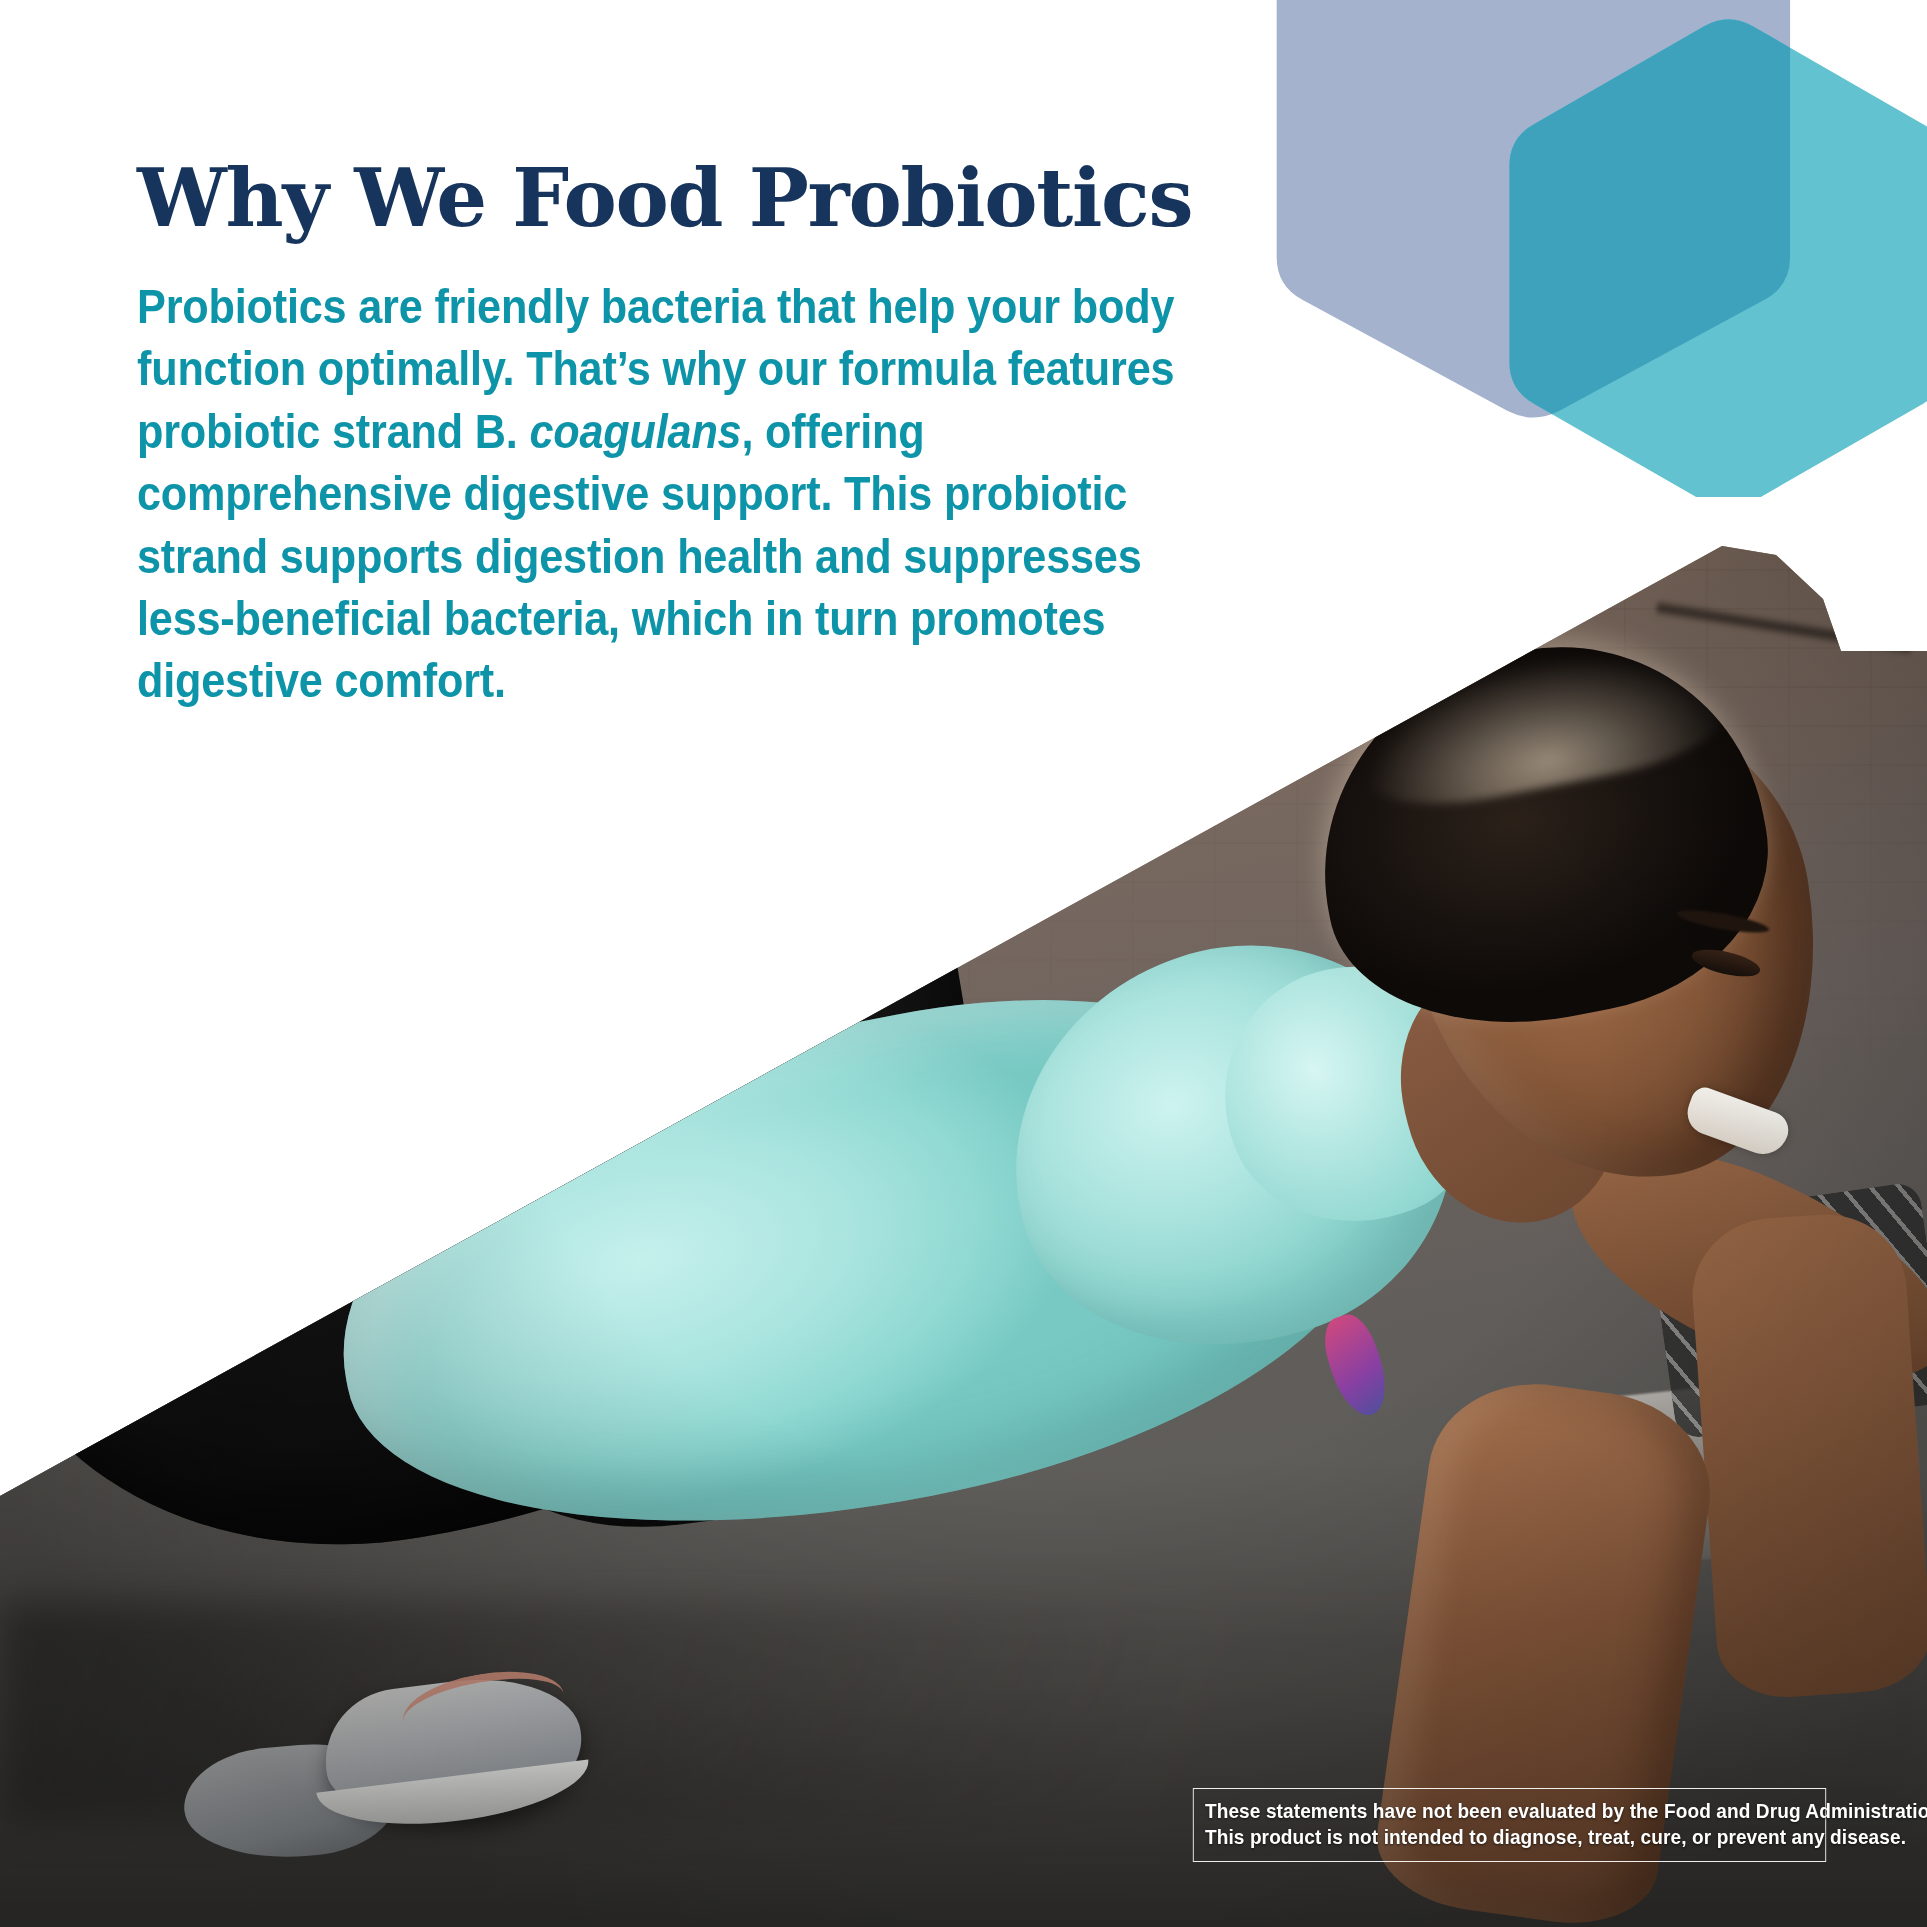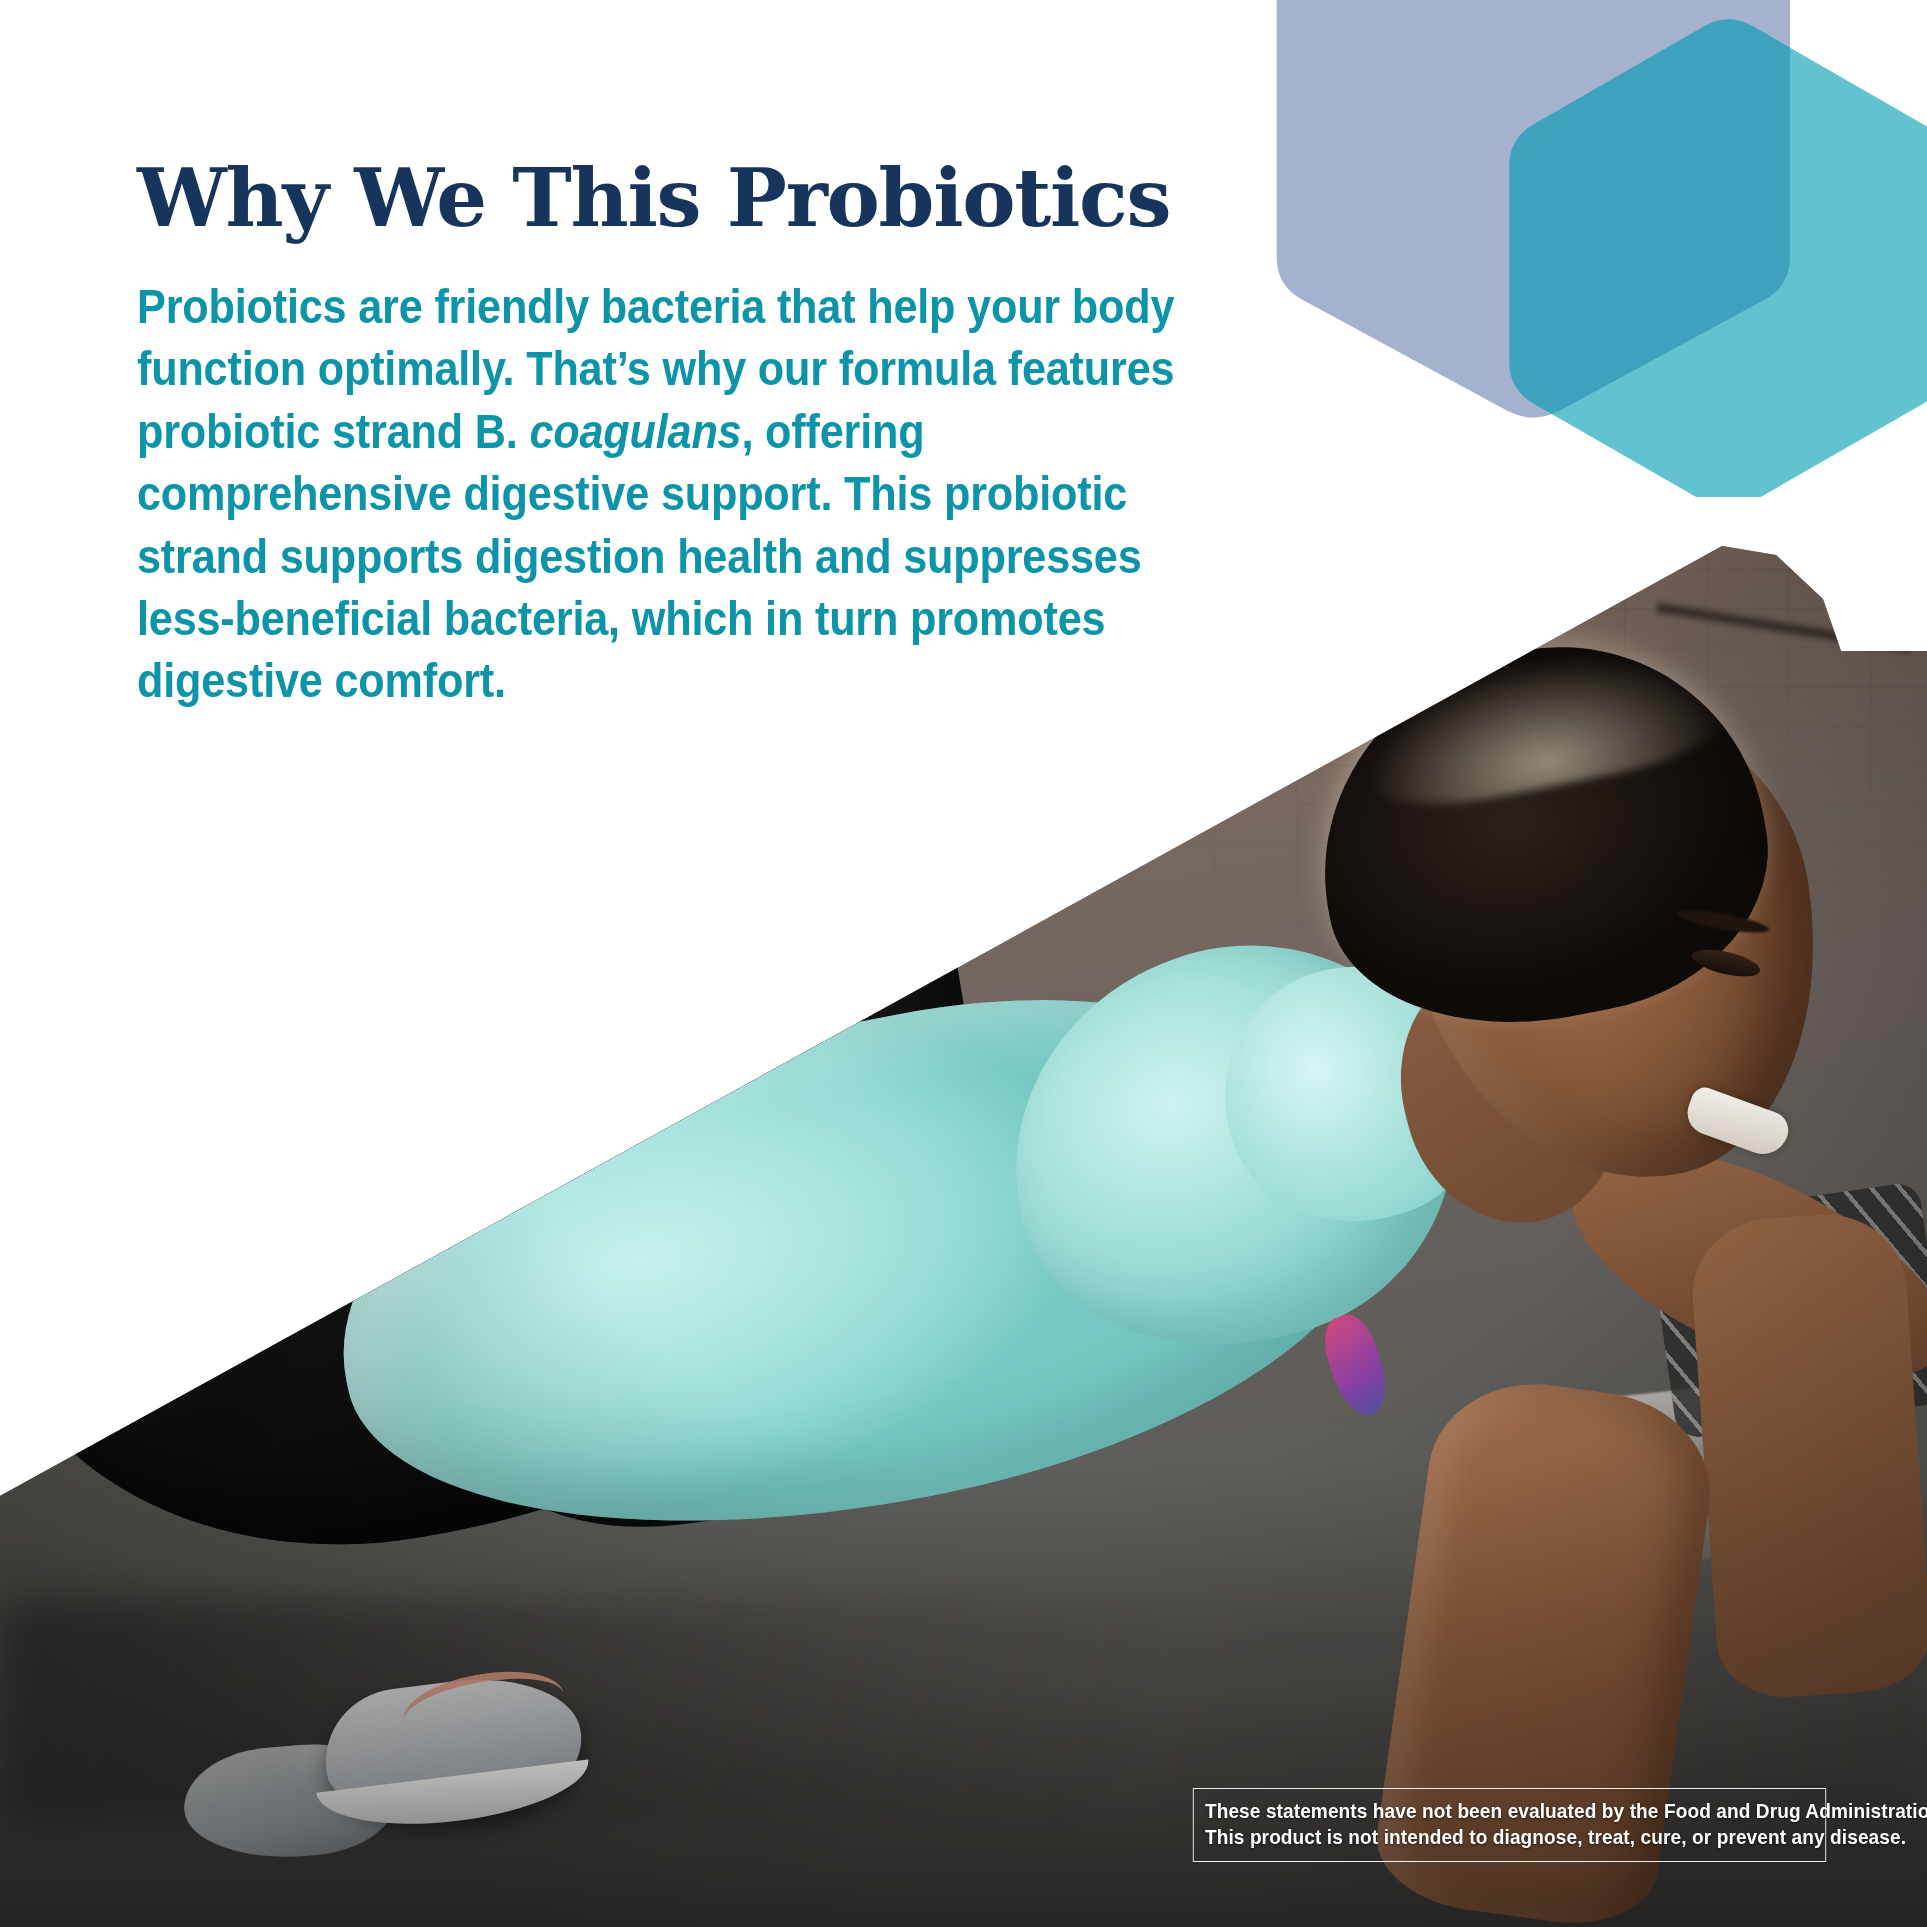--- a/index.html
+++ b/index.html
@@ -319,21 +319,21 @@
         <path d="M 330 145 L 530 30 Q 558 14 586 30 L 786 145 Q 814 161 814 193 L 814 423 Q 814 455 786 471 L 586 586 Q 558 602 530 586 L 330 471 Q 302 455 302 423 L 302 193 Q 302 161 330 145 Z" fill="#63C2D0"></path>
       </g>
 
       <g clip-path="url(#clipBack)">
         <path d="M 330 145 L 530 30 Q 558 14 586 30 L 786 145 Q 814 161 814 193 L 814 423 Q 814 455 786 471 L 586 586 Q 558 602 530 586 L 330 471 Q 302 455 302 423 L 302 193 Q 302 161 330 145 Z" fill="#3FA2BC"></path>
       </g>
     </svg>
   </div>
 
   <div class="text-block">
-    <h1 class="headline">Why We This Probiotics</h1>
+    <h1 class="headline">Why We Food Probiotics</h1>
     <p class="body-copy"><span>Probiotics are friendly bacteria that help your body function optimally. That’s why our formula features probiotic strand B. </span><span class="sci">coagulans</span><span>, offering comprehensive digestive support. This probiotic strand supports digestion health and suppresses less-beneficial bacteria, which in turn promotes digestive comfort.</span></p>
   </div>
 
   <div class="photo">
     <div class="bg"></div>
     <div class="bricks"></div>
     <div class="pole"></div>
     <div class="pole2"></div>
     <div class="floor"></div>
     <div class="floorshadow"></div>

